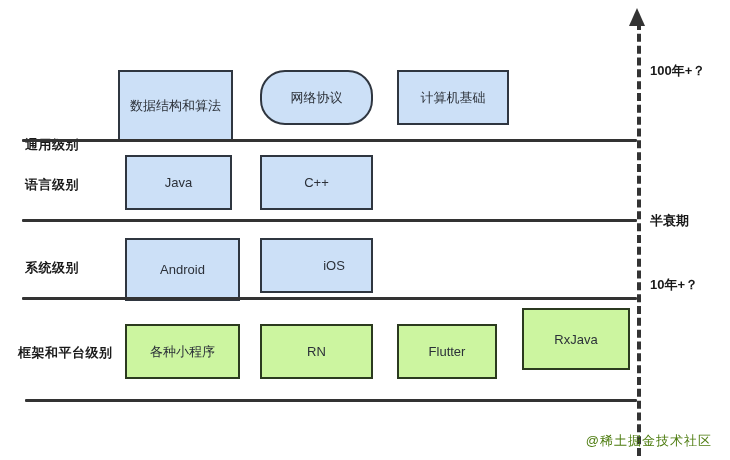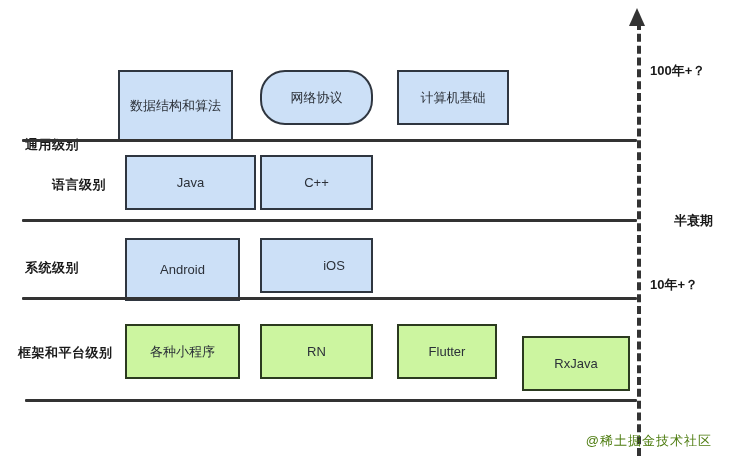--- a/index.html
+++ b/index.html
@@ -103,23 +103,23 @@
   <div class="row-label" style="left:25px; top:92px; width:96px;margin-top:44px;">通用级别</div>
 
   <div class="item-box blue" style="left:118px; top:70px; width:115px; height:72px;">数据结构和算法</div>
 
   <div class="item-box blue" style="left:260px; top:70px; width:113px; height:55px;border-radius:25px;">网络协议</div>
 
   <div class="item-box blue" style="left:397px; top:70px; width:112px; height:55px;">计算机基础</div>
 
   <div class="divider" style="left:22px; top:139px; width:615px;"></div>
 
-  <div class="row-label" style="left:25px; top:176px; width:96px;margin-left:27px;">语言级别</div>
+  <div class="row-label" style="left:25px; top:176px; width:96px;">语言级别</div>
 
-  <div class="item-box blue" style="left:125px; top:155px; width:131px; height:55px;">Java</div>
+  <div class="item-box blue" style="left:125px; top:155px; width:107px; height:55px;">Java</div>
 
   <div class="item-box blue" style="left:260px; top:155px; width:113px; height:55px;">C++</div>
 
   <div class="divider" style="left:22px; top:219px; width:615px;"></div>
 
   <div class="row-label" style="left:25px; top:259px; width:96px;">系统级别</div>
 
   <div class="item-box blue" style="left:125px; top:238px; width:115px; height:63px;">Android</div>
 
   <div class="item-box blue" style="left:260px; top:238px; width:113px; height:55px;padding-left:35px;">iOS</div>
@@ -127,28 +127,28 @@
   <div class="divider" style="left:22px; top:297px; width:615px;"></div>
 
   <div class="row-label" style="left:18px; top:344px; width:110px;">框架和平台级别</div>
 
   <div class="item-box green" style="left:125px; top:324px; width:115px; height:55px;">各种小程序</div>
 
   <div class="item-box green" style="left:260px; top:324px; width:113px; height:55px;">RN</div>
 
   <div class="item-box green" style="left:397px; top:324px; width:100px; height:55px;">Flutter</div>
 
-  <div class="item-box green" style="left:522px; top:336px; width:108px; height:55px;">RxJava</div>
+  <div class="item-box green" style="left:522px; top:308px; width:108px; height:62px;">RxJava</div>
 
   <div class="divider" style="left:25px; top:399px; width:612px;"></div>
 
   <div class="axis-arrow"></div>
   <div class="axis-line"></div>
 
   <div class="axis-label" style="top:62px;">100年+？</div>
 
-  <div class="axis-label" style="top:212px;margin-left:24px;">半衰期</div>
+  <div class="axis-label" style="top:212px;">半衰期</div>
 
   <div class="axis-label" style="top:276px;">10年+？</div>
 
   <div class="watermark">@稀土掘金技术社区</div>
 
 </div>
 
 </body></html>

